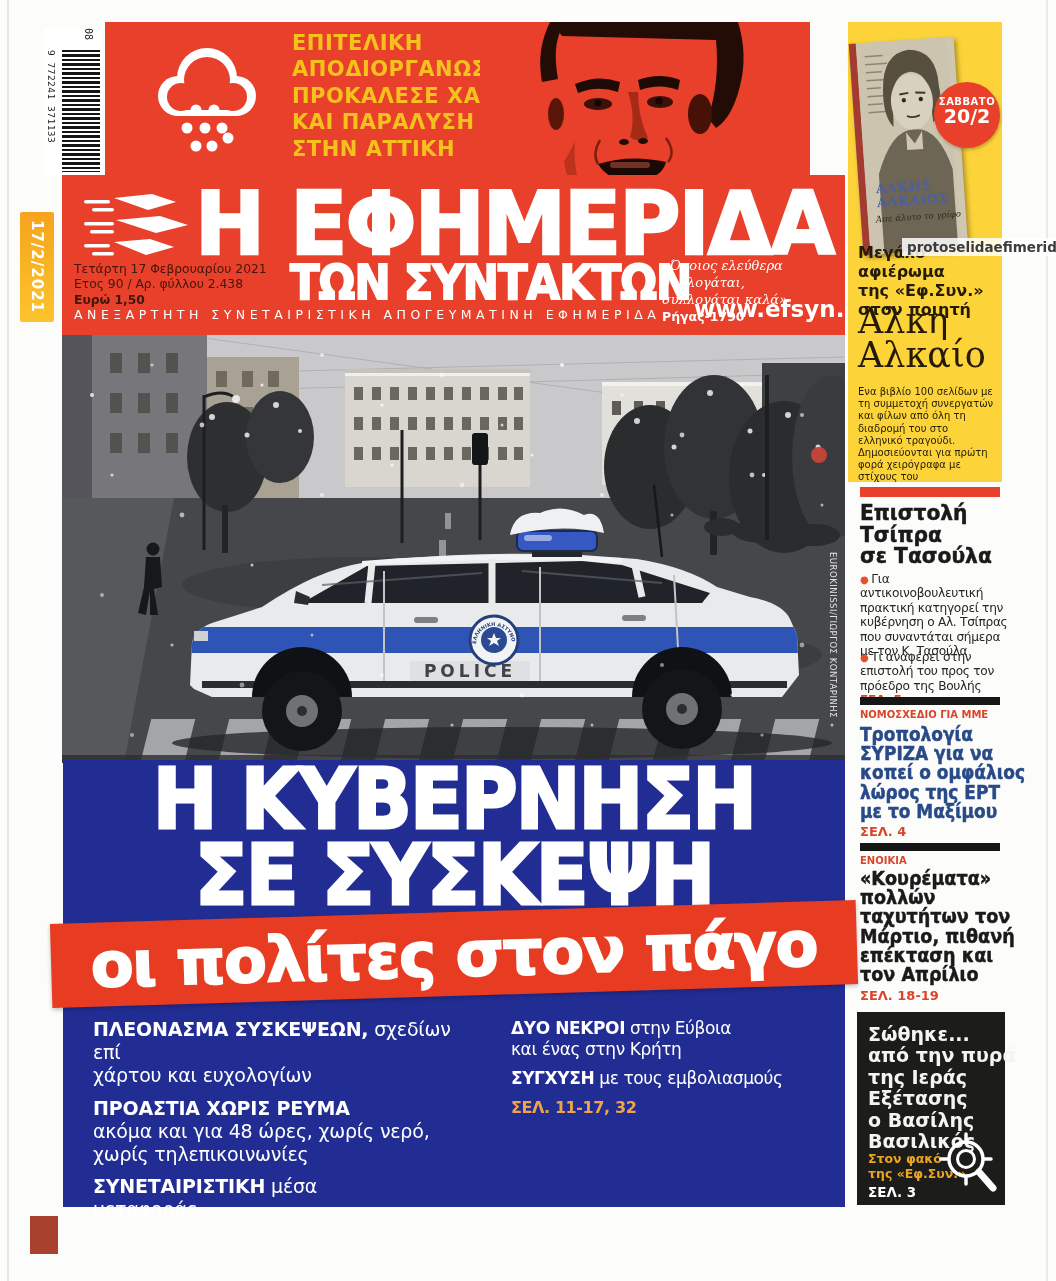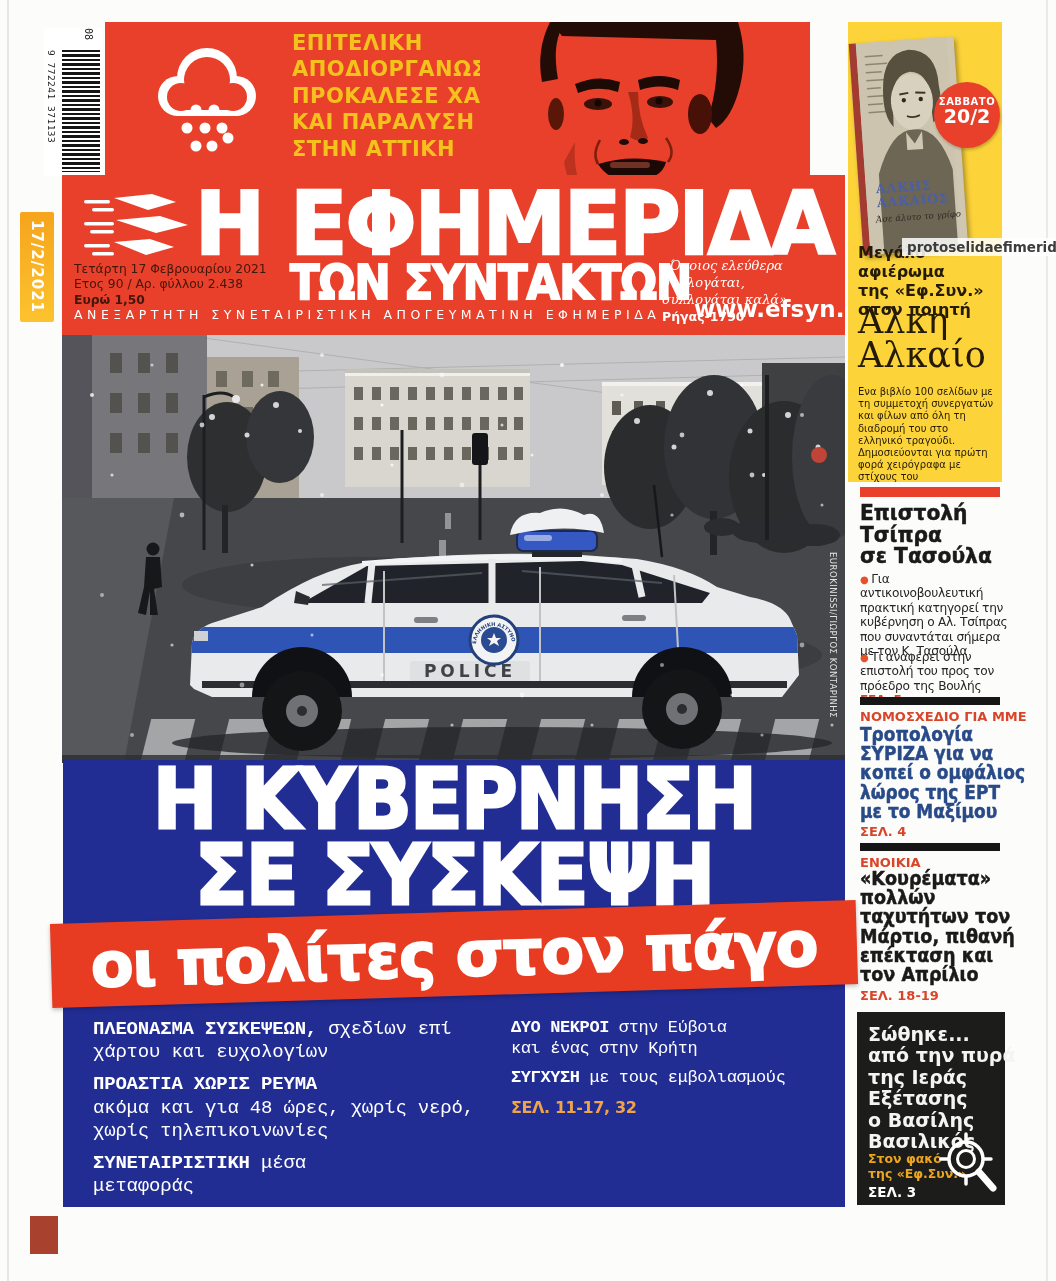--- a/index.html
+++ b/index.html
@@ -65,21 +65,21 @@
   #badge .d1{display:block;font-size:10px;font-weight:bold;margin-top:14px;letter-spacing:.5px;}
   #badge .d2{display:block;font-size:19px;font-weight:bold;line-height:1;}
   #promo-kicker{position:absolute;left:10px;top:222px;color:#241a06;font-weight:bold;font-size:16px;line-height:1.18;}
   #promo-title{position:absolute;left:10px;top:282px;color:#241a06;font-family:"DejaVu Serif",serif;
     font-size:35px;line-height:.98;}
   #promo-body{position:absolute;left:10px;top:364px;width:136px;color:#241a06;font-size:10px;line-height:1.22;}
 
   
   .rc-bar-red{left:860px;width:140px;height:10px;background:#e8402a;}
   .rc-bar-black{left:860px;width:140px;height:8px;background:#161616;}
-  .rc-kicker{left:860px;color:#d9452b;font-weight:bold;font-size:13px;white-space:nowrap;}
+  .rc-kicker{left:860px;color:#d9452b;font-weight:bold;font-size:10px;white-space:nowrap;}
   .rc-title{left:860px;color:#1a1a1a;font-weight:bold;-webkit-text-stroke:.5px currentColor;
     white-space:pre;transform-origin:0 0;}
   .rc-bullet{left:860px;width:150px;font-size:12.2px;line-height:1.18;color:#262626;letter-spacing:-.3px;}
   .rc-bullet:before{content:"● ";color:#e8502a;font-size:10px;}
   .pg-red{color:#d9452b;font-weight:bold;}
   #rc1-title{top:502px;font-size:22px;line-height:.98;transform:scaleX(.92);}
   #rc1-b1{top:572px;}
   #rc1-b2{top:650px;}
   #rc-bar1{top:487px;}
   #rc-bar2{top:697px;}
@@ -109,21 +109,21 @@
     font-size:84px;line-height:.9;letter-spacing:-2px;-webkit-text-stroke:3px #fff;white-space:pre;
     transform:scaleX(.92);}
   #red-band{position:absolute;left:-12px;top:152px;width:806px;height:84px;background:#e73c22;
     transform:rotate(-1.7deg);display:flex;align-items:center;justify-content:center;
     box-shadow:0 2px 4px rgba(0,0,20,.25);}
   #red-band span{color:#fff;font-weight:bold;font-size:62px;letter-spacing:-1px;-webkit-text-stroke:2px #fff;
     white-space:pre;}
   .sum{position:absolute;top:258px;color:#fff;font-size:19px;line-height:1.22;letter-spacing:-.2px;}
   #sum-left{left:30px;width:382px;}
   #sum-right{left:448px;width:334px;font-size:17px;letter-spacing:-.4px;}
-  .sum-item{margin-bottom:9px;white-space:pre-line;font-family:Liberation Mono, monospace;}
+  .sum-item{margin-bottom:9px;white-space:pre-line;}
   .sum-item b{font-weight:bold;}
   #sum-pages{color:#f0a449;font-weight:bold;font-size:16px;margin-top:6px;}
 </style>
 </head>
 <body>
 
 <div id="page">
 
   <div class="abs" id="edge-l"></div>
   <div class="abs" id="edge-r"></div>

